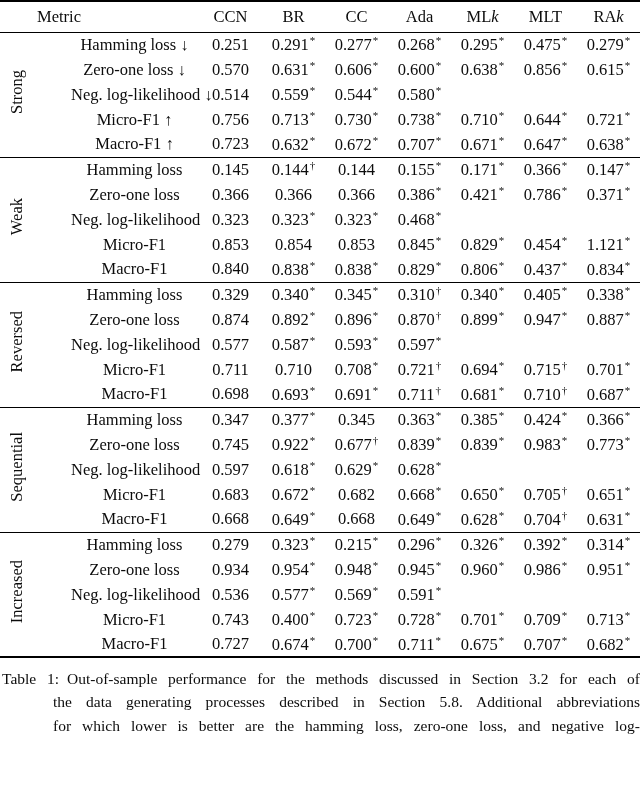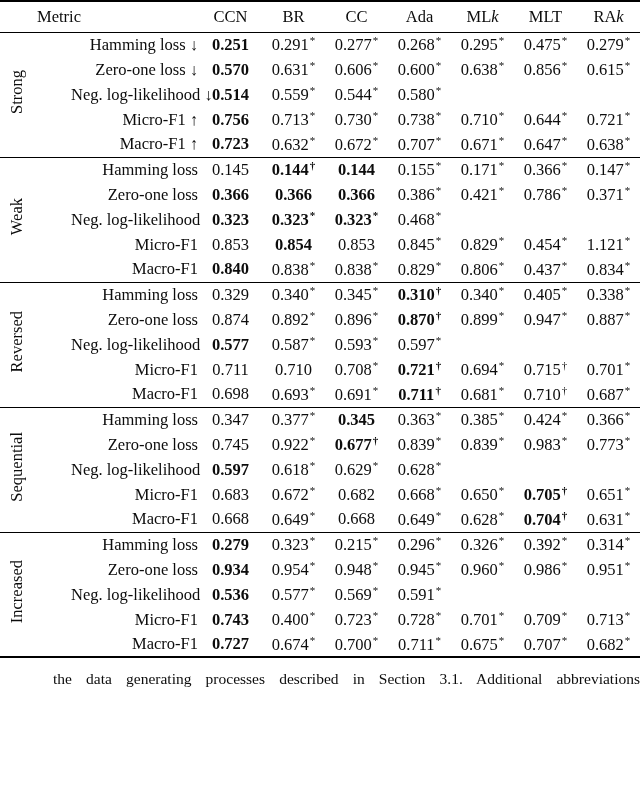--- a/index.html
+++ b/index.html
@@ -43,32 +43,32 @@
   }
   .group-label {
     display: inline-block;
     writing-mode: vertical-rl;
     transform: rotate(180deg);
     font-size: 16.5px;
     line-height: 1;
     color: #0c0c0c;
   }
   td.metric {
-    text-align: right;
+    text-align: center;
     padding-left: 37px;
     font-size: 16.5px;
     white-space: nowrap;
   }
   td.val {
     text-align: center;
     font-size: 16.5px;
     white-space: nowrap;
     padding: 0;
   }
-  .bold { font-weight: bold; }
+  .bold { font-weight: normal; }
   .sup {
     font-size: 11px;
     vertical-align: 6px;
     margin-left: 1px;
   }
   #caption {
     margin-top: 9px;
     font-size: 15.5px;
     line-height: 23.4px;
     color: #0c0c0c;
@@ -375,17 +375,19 @@
           <td class="val"><span>0.711</span><span class="sup">*</span></td>
           <td class="val"><span>0.675</span><span class="sup">*</span></td>
           <td class="val"><span>0.707</span><span class="sup">*</span></td>
           <td class="val"><span>0.682</span><span class="sup">*</span></td>
         </tr>
       </tbody>
     </table>
 
   <div id="caption">
     <div id="caption-lines">
-        <div class="cap-line">the data generating processes described in Section 3.1.  Additional abbreviations</div>
+        <div class="cap-line first"><span class="cap-label">Table 1:</span>Out-of-sample performance for the methods discussed in Section 3.2 for each of</div>
+        <div class="cap-line">the data generating processes described in Section 5.8.  Additional abbreviations</div>
+        <div class="cap-line">for which lower is better are the hamming loss, zero-one loss, and negative log-</div>
       </div>
   </div>
 
 </div>
 
 </body></html>

